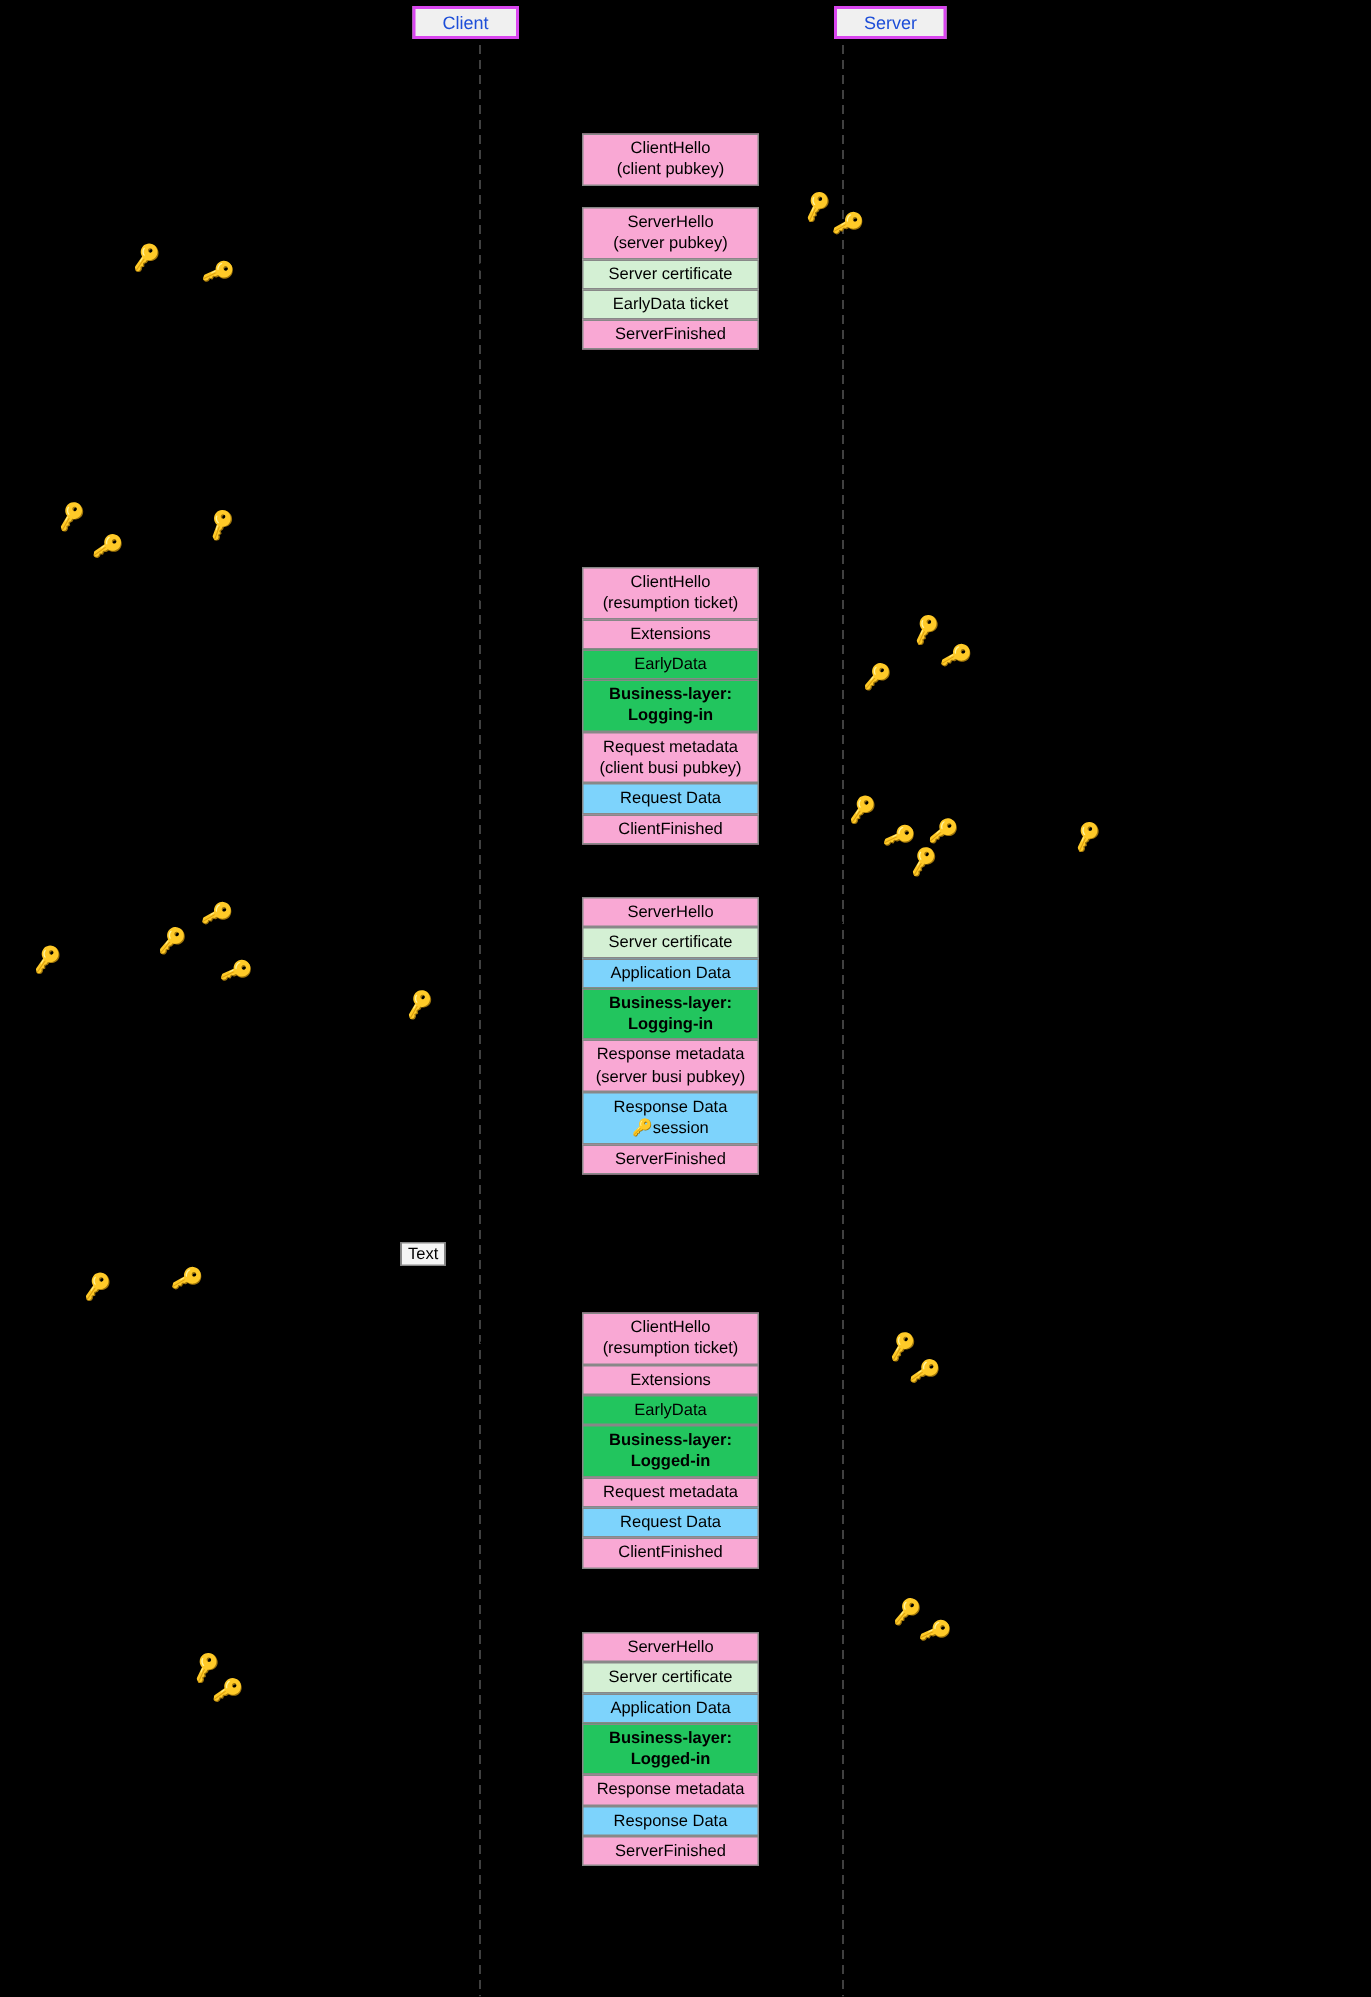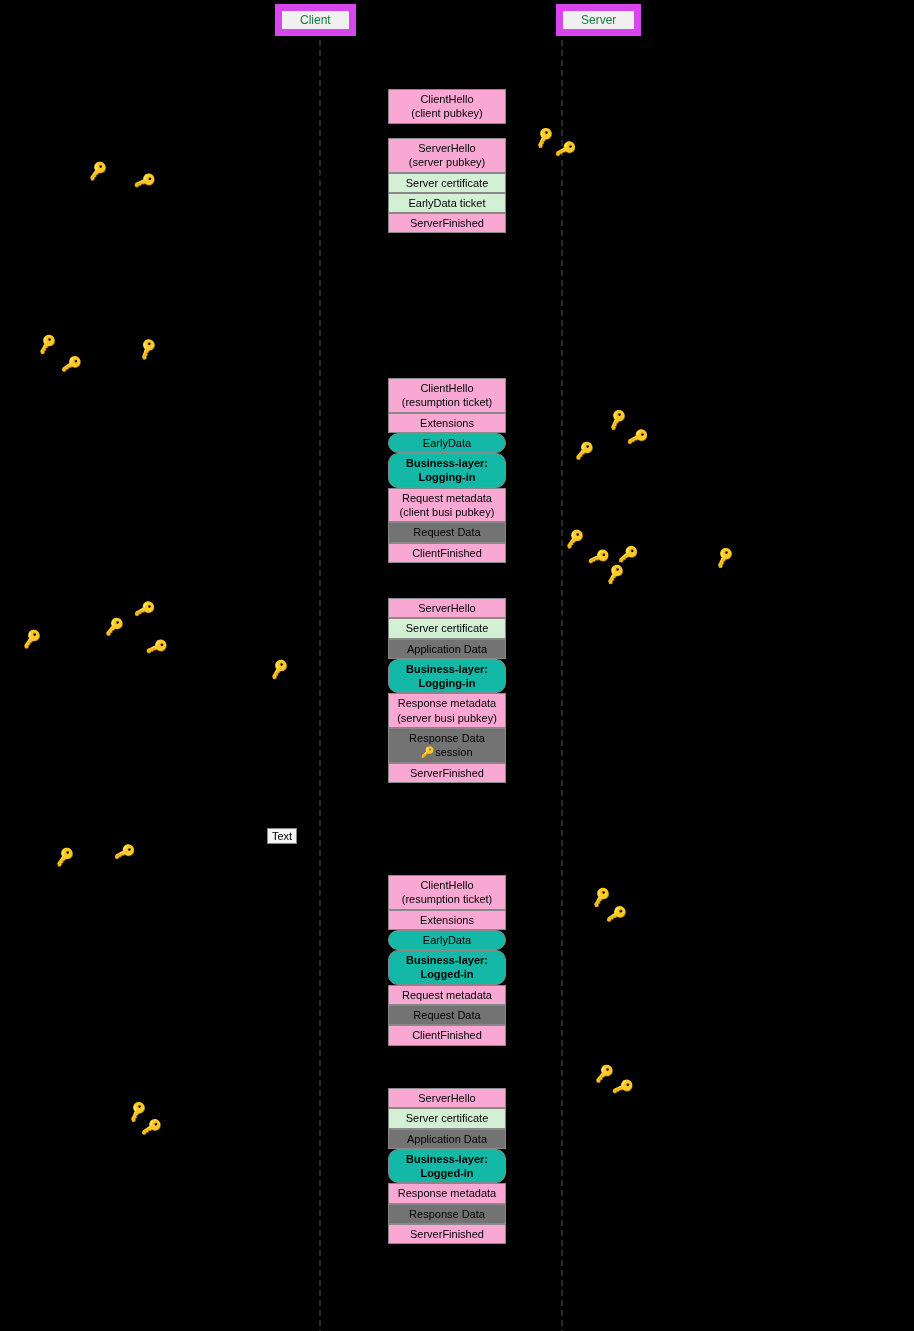--- a/index.html
+++ b/index.html
@@ -7,48 +7,47 @@
       background: #000;
       width: 914px;
       min-height: 1331px;
       font-family: Arial, sans-serif;
       font-size: 11px;
       position: relative;
       overflow-x: hidden;
     }
 
     .entity-box {
-      border: 7px solid #d946ef;
+      border: 2px solid #d946ef;
       background: #f0f0f0;
       padding: 2px 18px;
       font-size: 12px;
-      color: #15803d;
+      color: #1d4ed8;
     }
 
     .msg-box {
       border: 1px solid #888;
       background: #f5f5f5;
       text-align: center;
       padding: 2px 4px;
       font-size: 11px;
       color: #000;
       line-height: 1.3;
     }
 
     .msg-box.blue-bg {
-      background: #737373;
+      background: #7dd3fc;
     }
 
     .msg-box.green-bg {
       background: #d4f0d4;
     }
 
     .msg-box.yellow-bg {
-      background: #14b8a6;
-      border-radius: 10px;
+      background: #22c55e;
     }
 
     .msg-box.white-bg {
       background: #f9a8d4;
     }
 
     
     .key-icon {
       position: absolute;
       font-size: 16px;

